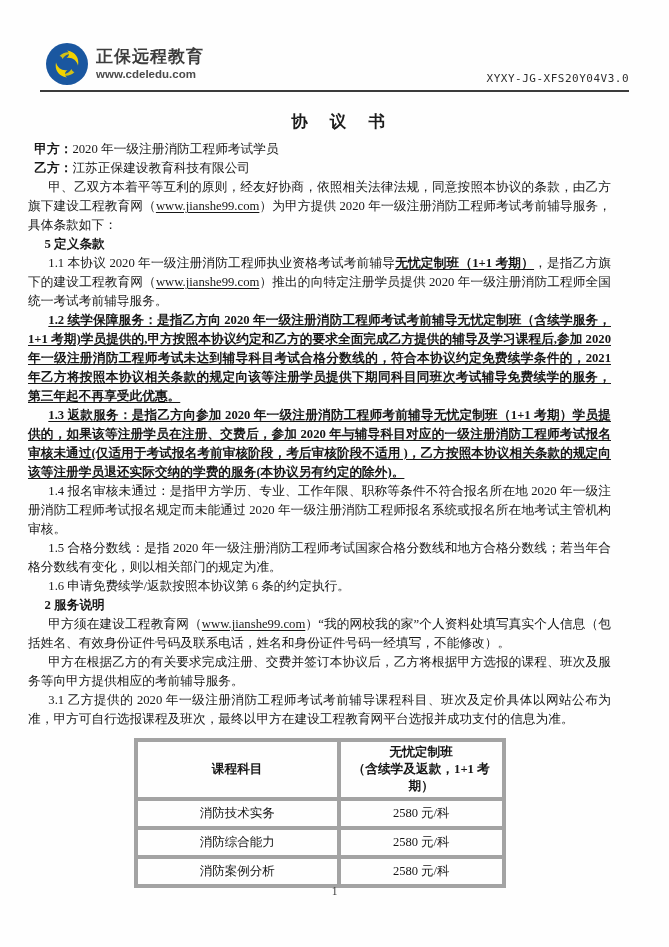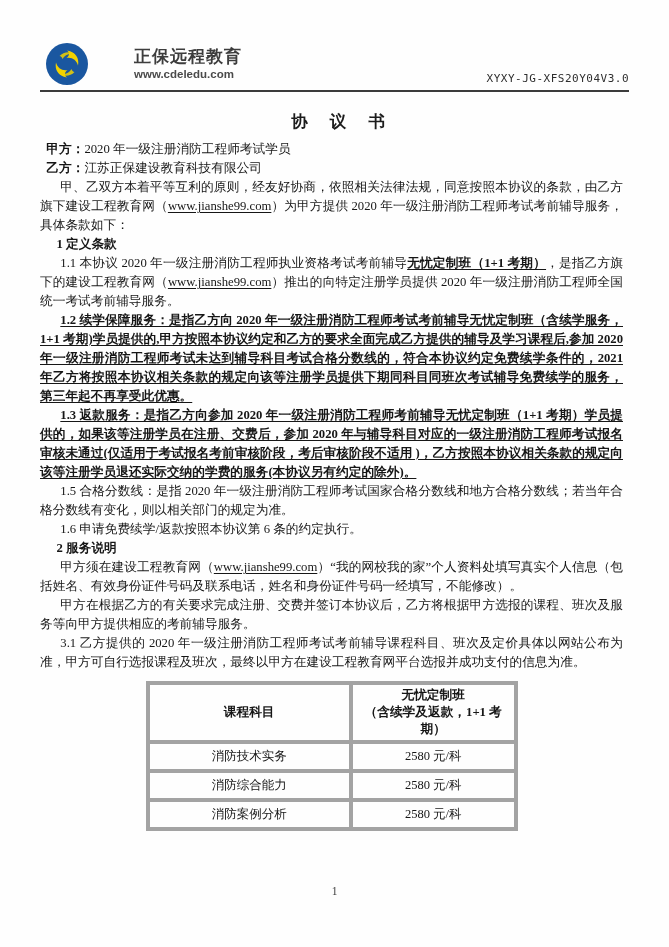--- a/index.html
+++ b/index.html
@@ -3,29 +3,29 @@
 <meta charset="utf-8">
 <style>
   html,body{margin:0;padding:0;background:#ffffff;}
   .page{
     position:relative;width:669px;height:947px;background:#fefefe;
     font-family:"Liberation Serif","DejaVu Serif",serif;color:#161616;overflow:hidden;
   }
   
   .brand{position:absolute;left:46px;top:43px;display:flex;align-items:center;gap:8px;}
   .logo{width:42px;height:42px;flex:0 0 auto;}
-  .brand-text{display:flex;flex-direction:column;justify-content:center;margin-left:38px;}
+  .brand-text{display:flex;flex-direction:column;justify-content:center;}
   .brand-name{font-family:"Liberation Sans",sans-serif;font-weight:bold;font-size:17px;color:#3d3d3d;letter-spacing:1px;line-height:20px;}
   .brand-url{font-family:"Liberation Sans",sans-serif;font-weight:bold;font-size:11.5px;color:#4a4a4a;line-height:14px;}
   .doc-code{position:absolute;right:40px;top:72px;font-family:"DejaVu Sans Mono",monospace;font-size:11px;color:#2e2e2e;letter-spacing:.5px;text-align:center;}
   .header-rule{position:absolute;left:40px;right:40px;top:90px;border-top:2px solid #3c3c3c;height:0;}
   
   .title{position:absolute;top:103px;left:0;width:100%;text-align:center;font-size:16.5px;font-weight:600;letter-spacing:9px;margin:8px;color:#1c1c1c;}
   
-  .content{position:absolute;top:140px;left:40px;width:583px;font-size:12.7px;line-height:19px;text-align:justify;}
+  .content{position:absolute;top:140px;left:28px;width:583px;font-size:12.7px;line-height:19px;text-align:justify;}
   .content p{margin:0;}
   .party{text-indent:.5em;}
   .party b{font-weight:bold;}
   .intro{margin-top:20px;text-indent:1.6em;}
   .body-p{text-indent:1.6em;}
   .sec-head{margin-top:10px;font-weight:bold;text-indent:1.3em;}
   .url{text-decoration:underline;text-underline-offset:2px;}
   .hl{font-weight:bold;text-decoration:underline;text-underline-offset:2px;}
   .para-bu{font-weight:bold;text-decoration:underline;text-underline-offset:2px;}
   
@@ -62,28 +62,29 @@
 
   <h1 class="title">协 议 书</h1>
 
   <div class="content">
 
     <p class="party"><b>甲方：</b><span>2020 年一级注册消防工程师考试学员</span></p>
     <p class="party"><b>乙方：</b><span>江苏正保建设教育科技有限公司</span></p>
 
     <p class="intro"><span>甲、乙双方本着平等互利的原则，经友好协商，依照相关法律法规，同意按照本协议的条款，由乙方旗下建设工程教育网（</span><span class="url">www.jianshe99.com</span><span>）为甲方提供 2020 年一级注册消防工程师考试考前辅导服务，具体条款如下：</span></p>
 
-    <p class="sec-head">1 定义条款</p>
+    <p class="sec-head">5 定义条款</p>
 
     <p class="body-p"><span>1.1 本协议 2020 年一级注册消防工程师执业资格考试考前辅导</span><span class="hl">无忧定制班（1+1 考期）</span><span>，是指乙方旗下的建设工程教育网（</span><span class="url">www.jianshe99.com</span><span>）推出的向特定注册学员提供 2020 年一级注册消防工程师全国统一考试考前辅导服务。</span></p>
 
     <p class="body-p para-bu">1.2 续学保障服务：是指乙方向 2020 年一级注册消防工程师考试考前辅导无忧定制班（含续学服务，1+1 考期)学员提供的,甲方按照本协议约定和乙方的要求全面完成乙方提供的辅导及学习课程后,参加 2020 年一级注册消防工程师考试未达到辅导科目考试合格分数线的，符合本协议约定免费续学条件的，2021 年乙方将按照本协议相关条款的规定向该等注册学员提供下期同科目同班次考试辅导免费续学的服务，第三年起不再享受此优惠。</p>
 
     <p class="body-p para-bu">1.3 返款服务：是指乙方向参加 2020 年一级注册消防工程师考前辅导无忧定制班（1+1 考期）学员提供的，如果该等注册学员在注册、交费后，参加 2020 年与辅导科目对应的一级注册消防工程师考试报名审核未通过(仅适用于考试报名考前审核阶段，考后审核阶段不适用 )，乙方按照本协议相关条款的规定向该等注册学员退还实际交纳的学费的服务(本协议另有约定的除外)。</p>
 
+    <p class="body-p">1.4 报名审核未通过：是指甲方学历、专业、工作年限、职称等条件不符合报名所在地 2020 年一级注册消防工程师考试报名规定而未能通过 2020 年一级注册消防工程师报名系统或报名所在地考试主管机构审核。</p>
 
     <p class="body-p">1.5 合格分数线：是指 2020 年一级注册消防工程师考试国家合格分数线和地方合格分数线；若当年合格分数线有变化，则以相关部门的规定为准。</p>
 
     <p class="body-p">1.6 申请免费续学/返款按照本协议第 6 条的约定执行。</p>
 
     <p class="sec-head">2 服务说明</p>
 
     <p class="body-p"><span>甲方须在建设工程教育网（</span><span class="url">www.jianshe99.com</span><span>）“我的网校我的家”个人资料处填写真实个人信息（包括姓名、有效身份证件号码及联系电话，姓名和身份证件号码一经填写，不能修改）。</span></p>
 
     <p class="body-p">甲方在根据乙方的有关要求完成注册、交费并签订本协议后，乙方将根据甲方选报的课程、班次及服务等向甲方提供相应的考前辅导服务。</p>

